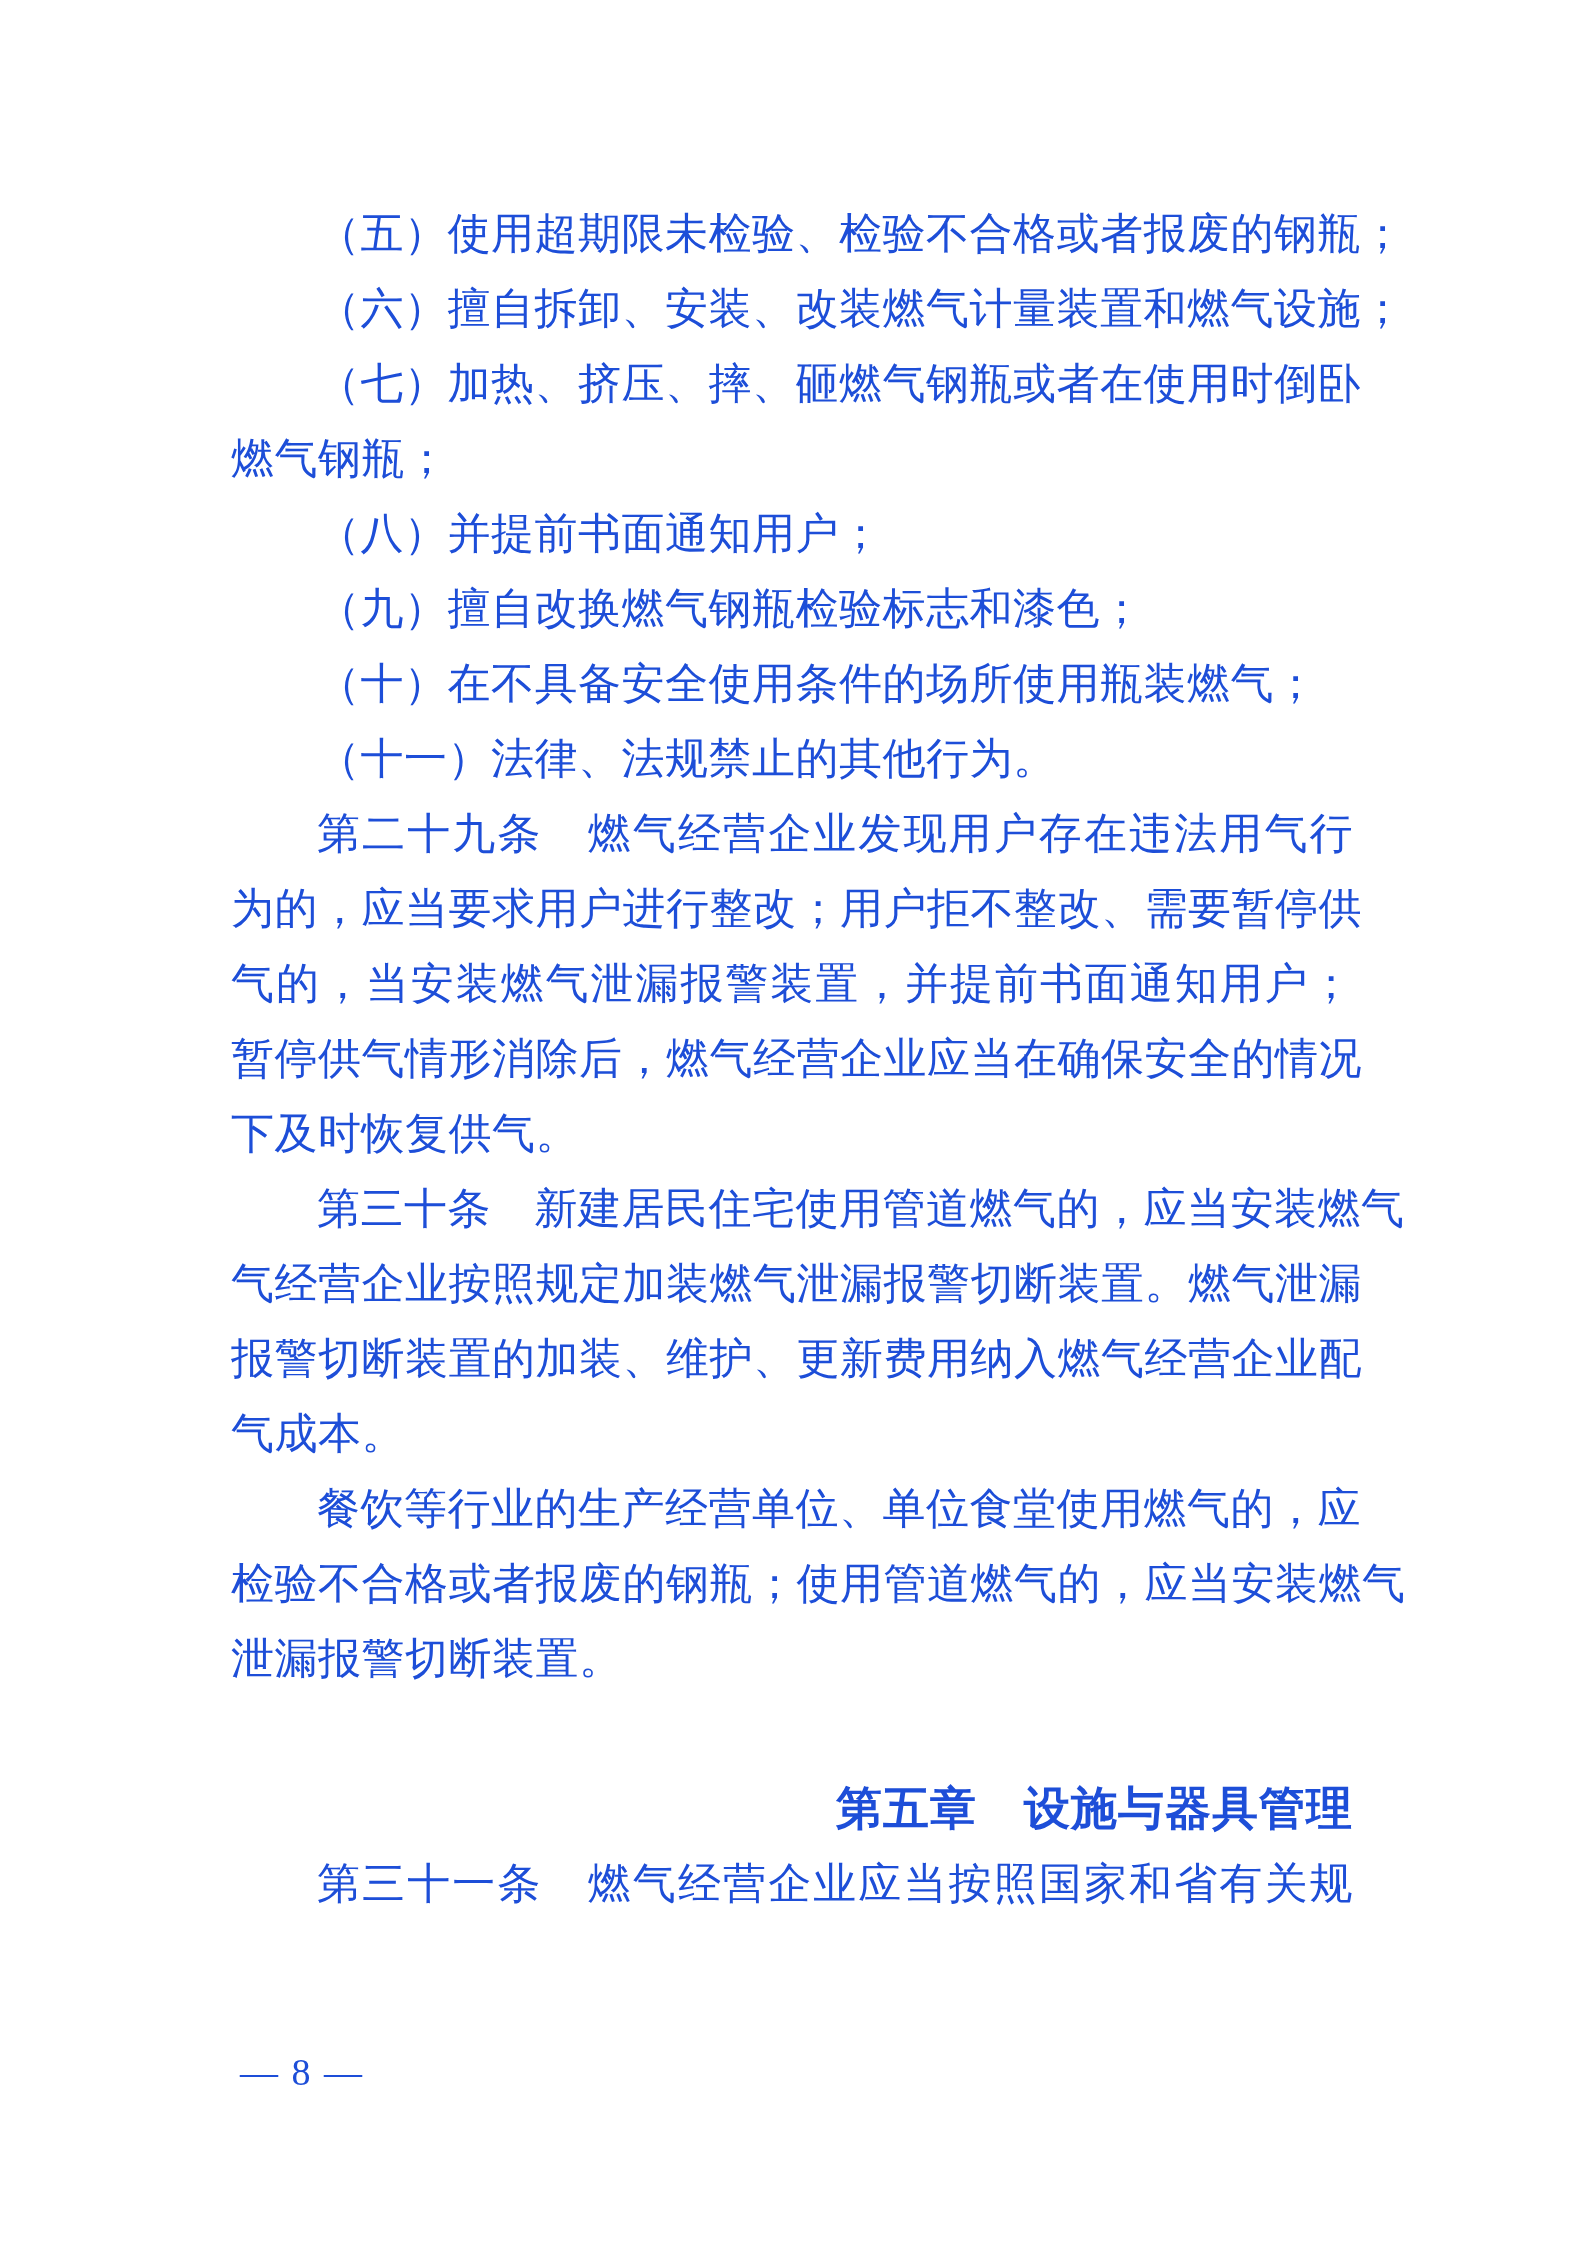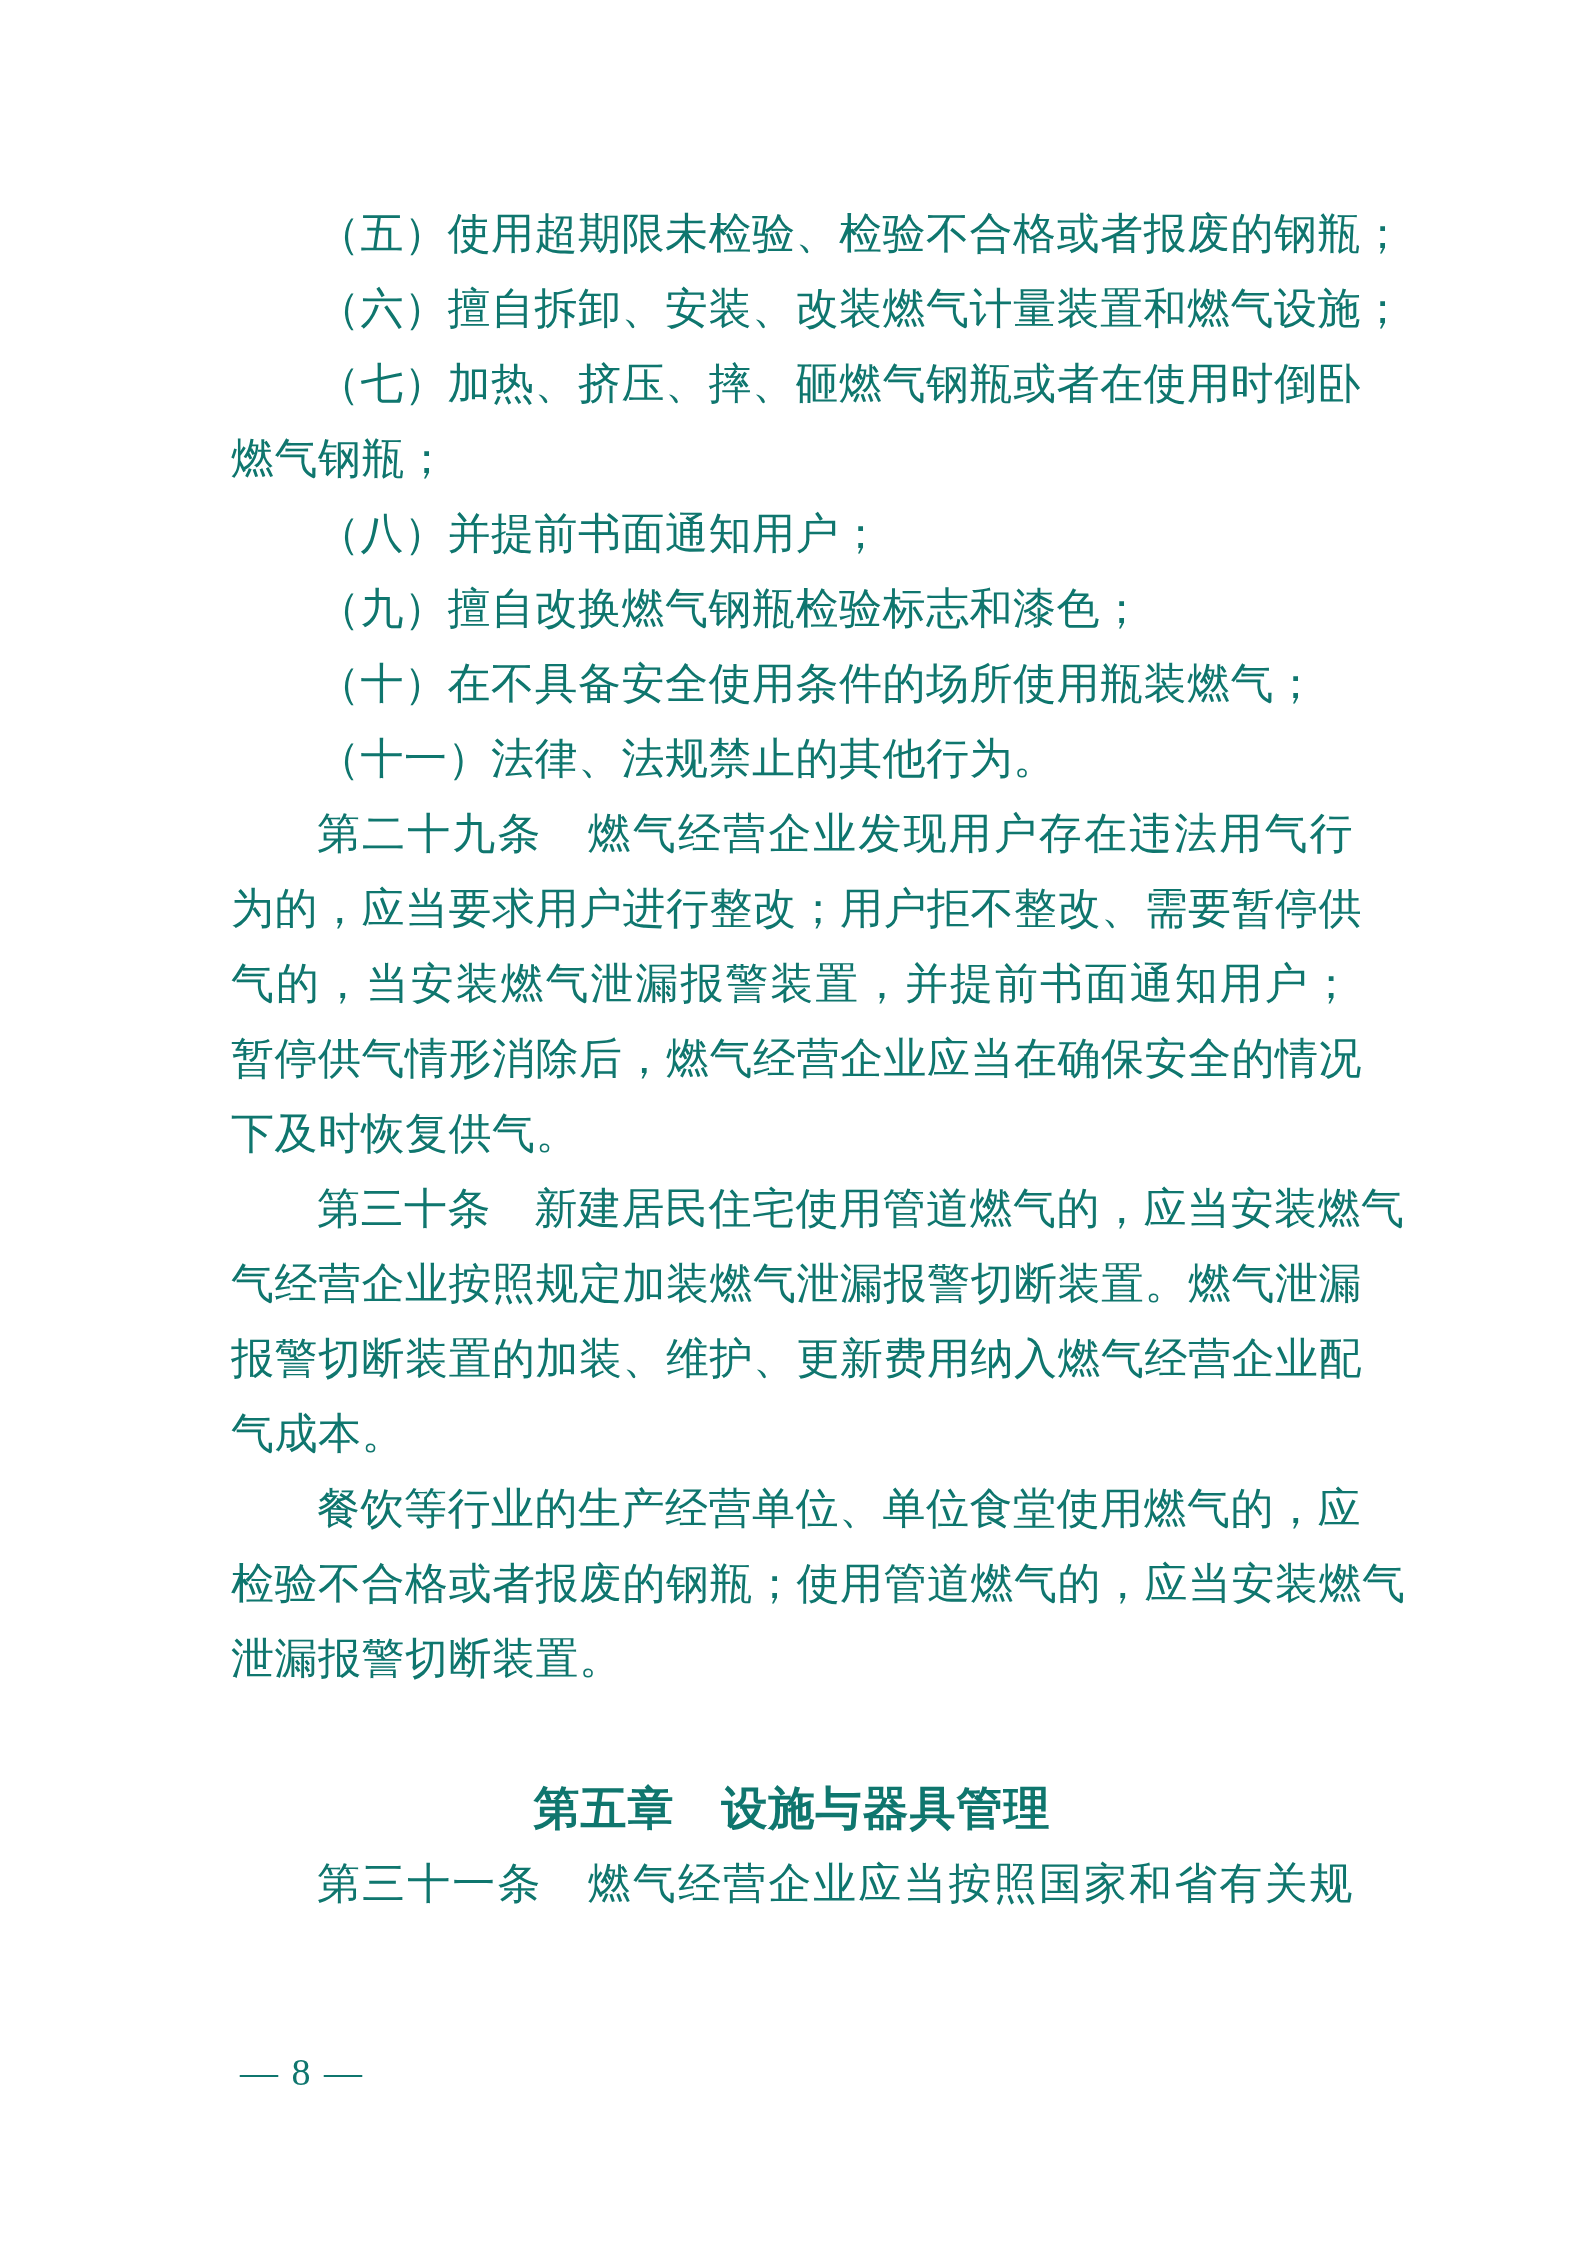--- a/index.html
+++ b/index.html
@@ -2,21 +2,21 @@
 <html lang="zh"><head>
 <meta charset="utf-8">
 <style>
   html, body { margin: 0; padding: 0; background: #e8e8e8; }
   .page {
     position: relative;
     width: 1587px;
     height: 2245px;
     margin: 0 auto;
     background: #ffffff;
-    color: #0f766e;
+    color: #1d4ed8;
     font-family: "Liberation Serif", "DejaVu Serif", serif;
     overflow: hidden;
   }
   .content {
     position: absolute;
     left: 231px;
     top: 196px;
     width: 1122px;
   }
   .row {
@@ -31,21 +31,21 @@
     text-align: justify;
     text-align-last: justify;
     text-justify: inter-character;
   }
   .spacer { height: 75px; }
   .heading-row {
     height: 75px;
     line-height: 75px;
     font-size: 46px;
     font-weight: 700;
-    text-align: center;
+    text-align: right;
     letter-spacing: 1px;
     font-family: Liberation Sans, sans-serif;
     white-space: nowrap;
   }
   .pageno {
     position: absolute;
     left: 240px;
     top: 2050px;
     font-size: 38px;
     line-height: 44px;

